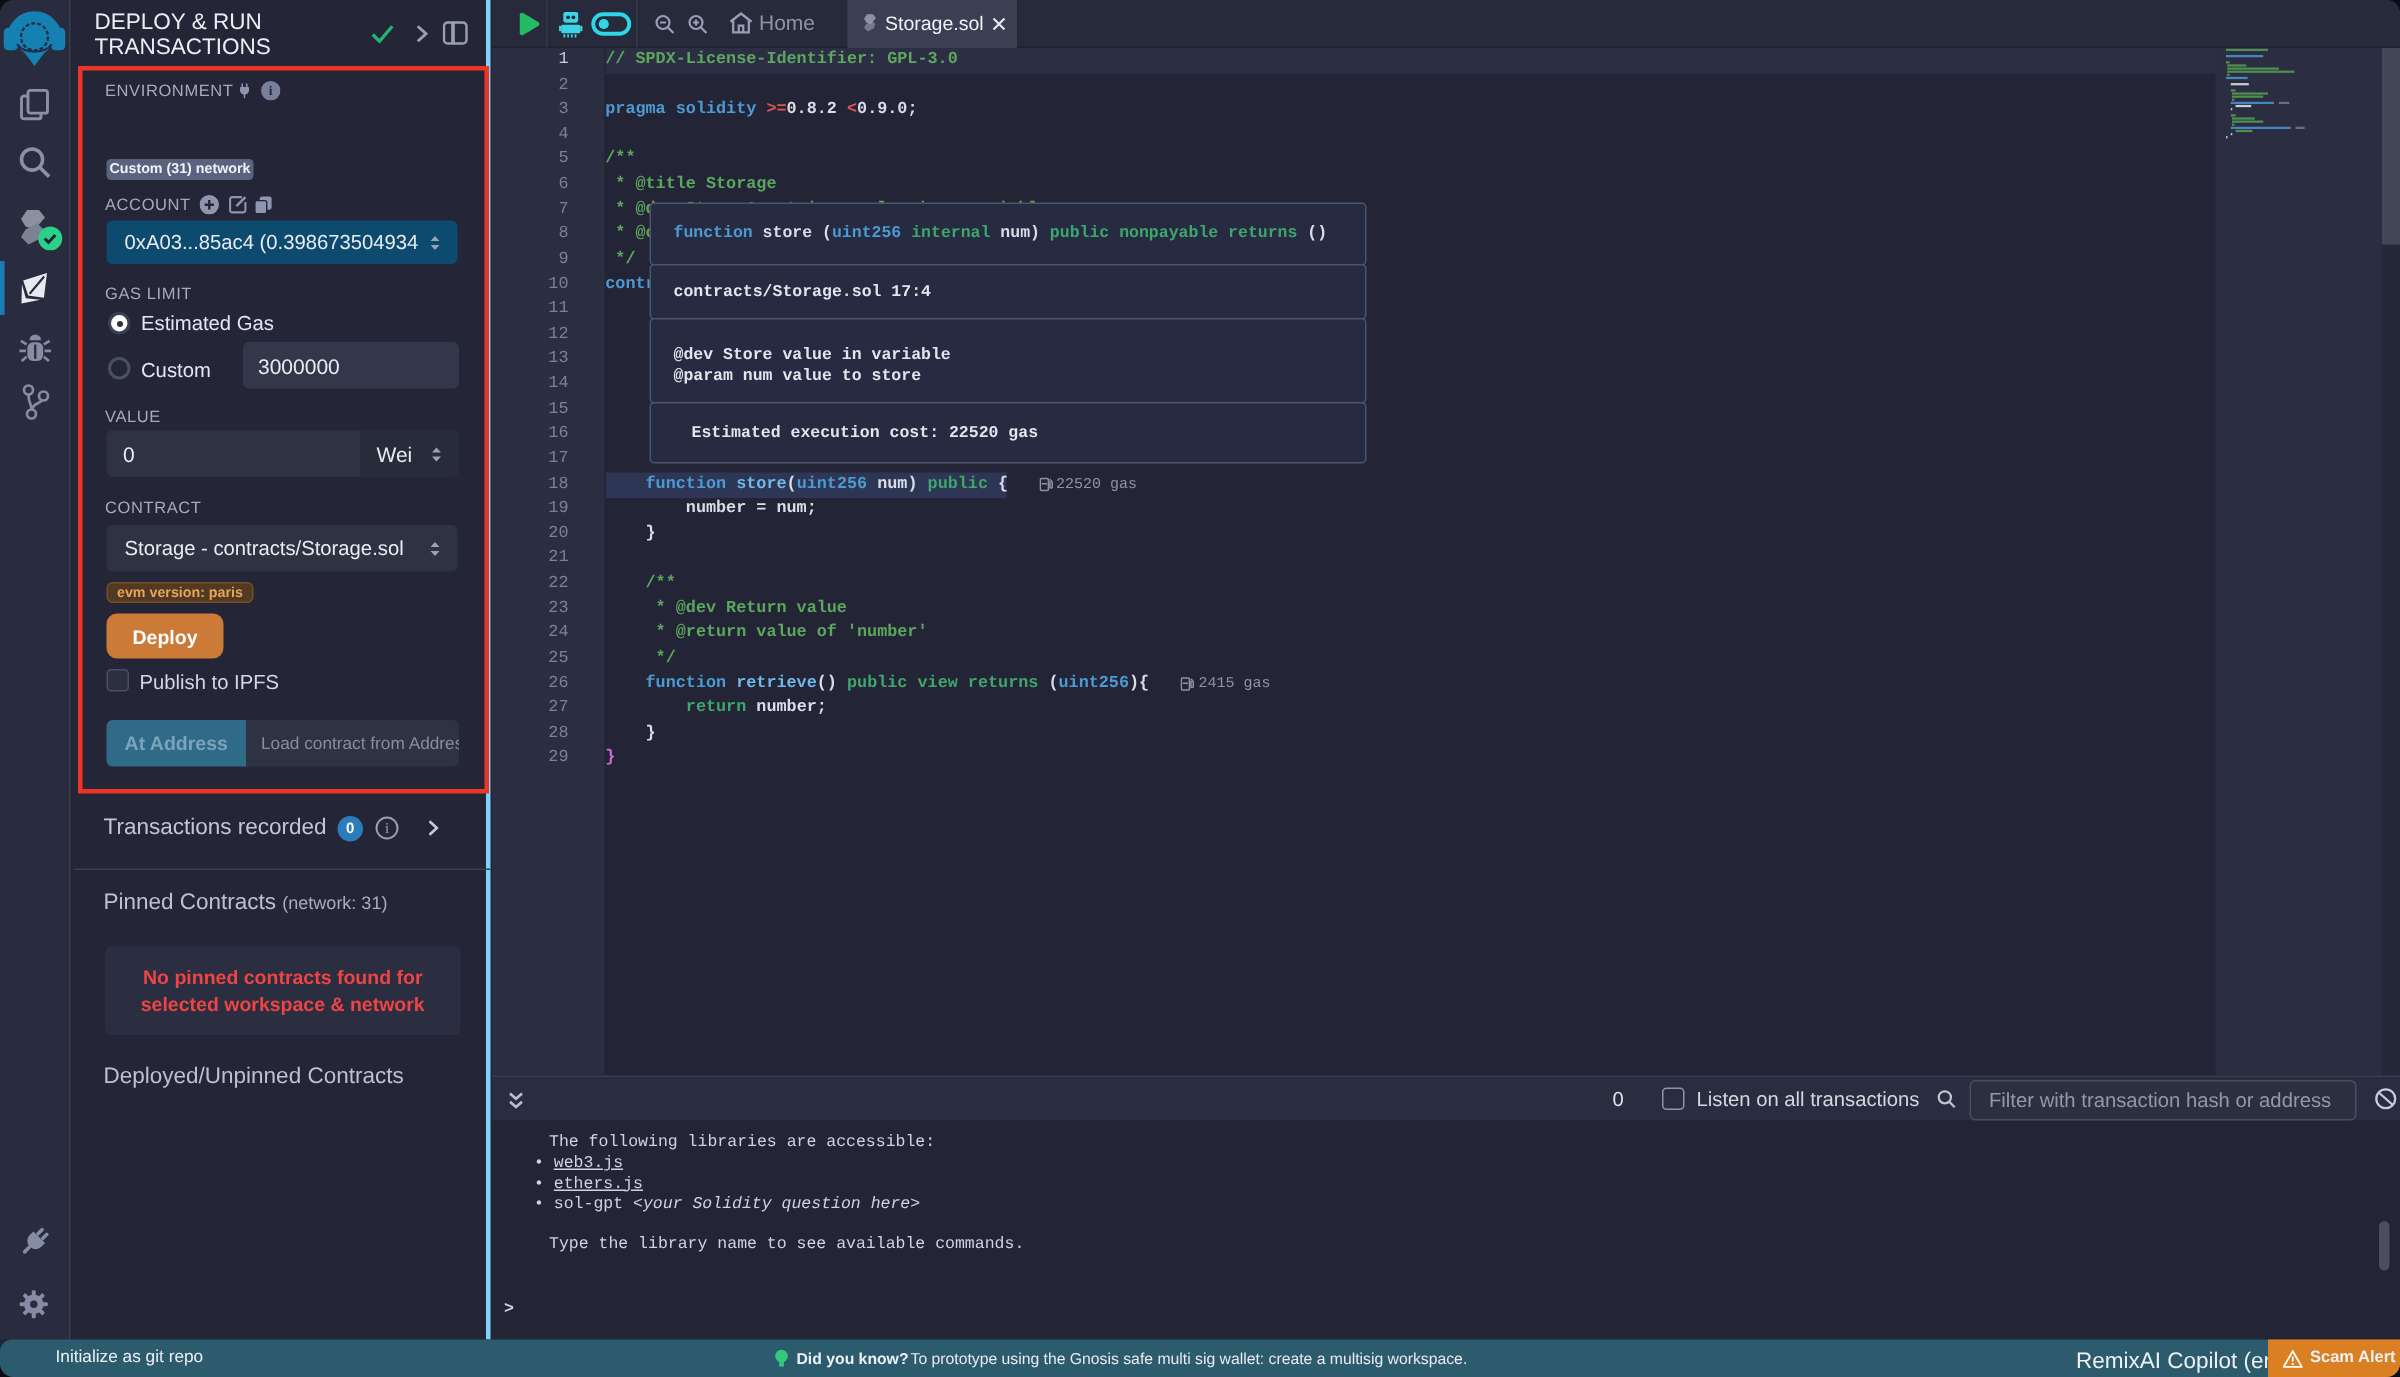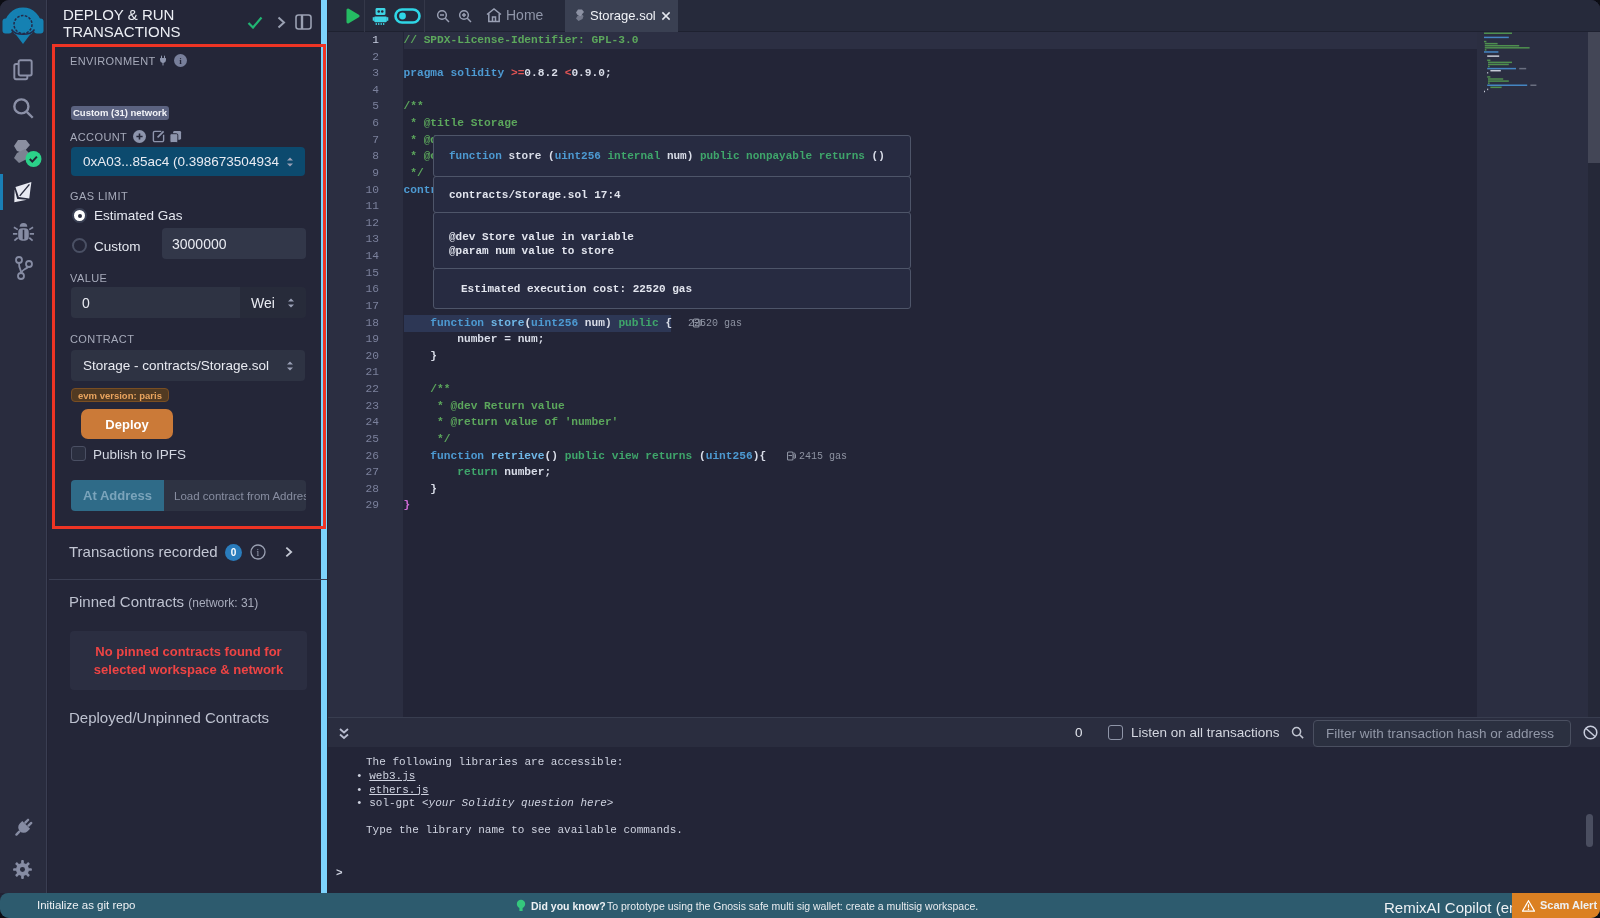--- a/index.html
+++ b/index.html
@@ -3,21 +3,21 @@
 <style>
 *{margin:0;padding:0;box-sizing:border-box}
 s{text-decoration:none}
 html,body{width:1600px;height:918px;overflow:hidden;background:#0c0d14;font-family:"Liberation Sans",sans-serif}
 .abs{position:absolute}
 #app{position:relative;width:1600px;height:918px;background:#222334;border-radius:9px;overflow:hidden}
 
 #iconbar{position:absolute;left:0;top:0;width:47px;height:893px;background:#292c3e;border-right:1px solid #3a3e52}
 #iconbar svg{position:absolute;left:0}
 
-#panel{position:absolute;left:48px;top:0;width:279px;height:893px;background:#242638;border-right:6px solid #7dd3fc}
+#panel{position:absolute;left:48px;top:0;width:279px;height:893px;background:#242638;border-right:3px solid #7dd3fc}
 .lbl{position:absolute;font-size:11px;color:#a6aaba;letter-spacing:.4px;font-weight:400}
 .sel{position:absolute;border-radius:4px;color:#e9ebf2;font-size:13.5px;display:flex;align-items:center}
 .caret{position:absolute;right:11px;top:50%;transform:translateY(-50%);width:8px;height:12px}
 
 #main{position:absolute;left:328px;top:0;right:0;height:893px;background:#232537}
 #tabbar{position:absolute;left:0;top:0;right:0;height:32px;background:#262a3b;border-bottom:1px solid #1e2130}
 .tdiv{position:absolute;top:0;width:1px;height:32px;background:#343849}
 #gutter{position:absolute;left:0;top:32px;width:75px;height:685px;background:#2b2e41}
 .ln{position:absolute;left:0;width:51px;text-align:right;font:400 11.2px "Liberation Mono",monospace;color:#7b819c;height:17px;line-height:17px}
 #code{position:absolute;left:0;top:32px;right:12px;height:685px;overflow:hidden}
@@ -170,21 +170,21 @@
 </div>
 
 <div class="lbl" style="left:22px;top:333px">CONTRACT</div>
 <div class="sel" style="left:23px;top:350px;width:234px;height:31px;background:#2e3343;padding-left:12px;overflow:hidden;white-space:nowrap">Storage - contracts/Storage.sol
  <svg class="caret" viewBox="0 0 8 12">
           <path d="M1 4.6 L4 1.4 L7 4.6 Z M1 7.4 L4 10.6 L7 7.4 Z" fill="#9aa0b6"></path>
         </svg>
 </div>
 <div class="abs" style="left:23px;top:388px;height:14px;line-height:13px;background:#513a22;border:1px solid #7a4e22;border-radius:4px;padding:0 6px;font-size:9.5px;font-weight:bold;color:#e9a45e">evm version: paris</div>
 
-<div class="abs" style="left:33px;top:409px;width:92px;height:30px;background:#cb7a38;border-radius:7px;color:#fff;font-size:13px;font-weight:bold;display:flex;align-items:center;justify-content:center">Deploy</div>
+<div class="abs" style="left:23px;top:409px;width:78px;height:30px;background:#cb7a38;border-radius:7px;color:#fff;font-size:13px;font-weight:bold;display:flex;align-items:center;justify-content:center">Deploy</div>
 <div class="abs" style="left:23px;top:446px;width:15px;height:15px;border-radius:3px;background:#2b2f40;border:1px solid #4a4f63"></div>
 <div class="abs" style="left:45px;top:446.5px;font-size:13.5px;color:#d3d7e2">Publish to IPFS</div>
 
 <div class="abs" style="left:23px;top:480px;width:93px;height:31px;background:#2f6b88;border-radius:4px 0 0 4px;color:#7ba4bb;font-size:13px;font-weight:bold;display:flex;align-items:center;justify-content:center">At Address</div>
 <div class="abs" style="left:116px;top:480px;width:142px;height:31px;background:#2e3343;border-radius:0 4px 4px 0;color:#878da0;font-size:11.5px;display:flex;align-items:center;padding-left:10px;overflow:hidden;white-space:nowrap">Load contract from Addres</div>
 
 <div class="abs" style="left:21px;top:543px;font-size:15px;color:#c3c7d4">Transactions recorded</div>
 <div class="abs" style="left:177px;top:543.5px;width:17px;height:17px;border-radius:50%;background:#2a7cbc;color:#fff;font-size:10px;font-weight:bold;text-align:center;line-height:17px">0</div>
 <svg class="abs" width="16" height="16" viewBox="0 0 16 16" style="left:202px;top:544px">
         <circle cx="8" cy="8" r="7" fill="none" stroke="#9aa0b2" stroke-width="1.3"></circle>
@@ -296,21 +296,21 @@
         <div class="cl" style="top:382.26px"><s class="c">     * @return value of 'number'</s></div>
         <div class="cl" style="top:398.88px"><s class="c">     */</s></div>
         <div class="cl" style="top:415.5px"><s class="w">    </s><s class="k">function</s><s class="fn"> retrieve</s><s class="w">() </s><s class="g2">public view returns</s><s class="w"> (</s><s class="k">uint256</s><s class="w">){</s></div>
         <div class="cl" style="top:432.12px"><s class="w">        </s><s class="g2">return</s><s class="w"> number;</s></div>
         <div class="cl" style="top:448.74px"><s class="w">    }</s></div>
         <div class="cl" style="top:465.36px"><s class="pk">}</s></div>
         <svg class="abs" width="9" height="10" viewBox="0 0 9 10" style="left:365px;top:286.04px">
           <rect x="0.5" y="1" width="5.5" height="8" rx="1" fill="none" stroke="#8e93a2" stroke-width="1.1"></rect>
           <path d="M1.5 4.5 h3.5 M7 3 v4 a1 1 0 0 0 1.5 0 v-3.5 l-1.5 -2" fill="none" stroke="#8e93a2" stroke-width="1"></path>
         </svg>
-        <div class="gas" style="left:360px;top:282.54px">22520 gas</div>
+        <div class="gas" style="left:376px;top:282.54px">22520 gas</div>
         <svg class="abs" width="9" height="10" viewBox="0 0 9 10" style="left:459px;top:419.0px">
           <rect x="0.5" y="1" width="5.5" height="8" rx="1" fill="none" stroke="#8e93a2" stroke-width="1.1"></rect>
           <path d="M1.5 4.5 h3.5 M7 3 v4 a1 1 0 0 0 1.5 0 v-3.5 l-1.5 -2" fill="none" stroke="#8e93a2" stroke-width="1"></path>
         </svg>
         <div class="gas" style="left:471px;top:415.5px">2415 gas</div>
       </div>
       <div id="minimap"><svg width="111" height="685">
           <rect x="7.0" y="0.5" width="28.0" height="1.5" fill="#4f8f4f"></rect>
           <rect x="7.0" y="4.66" width="24.8" height="1.5" fill="#4585c2"></rect>
           <rect x="7.0" y="8.82" width="2.4" height="1.5" fill="#4f8f4f"></rect>

